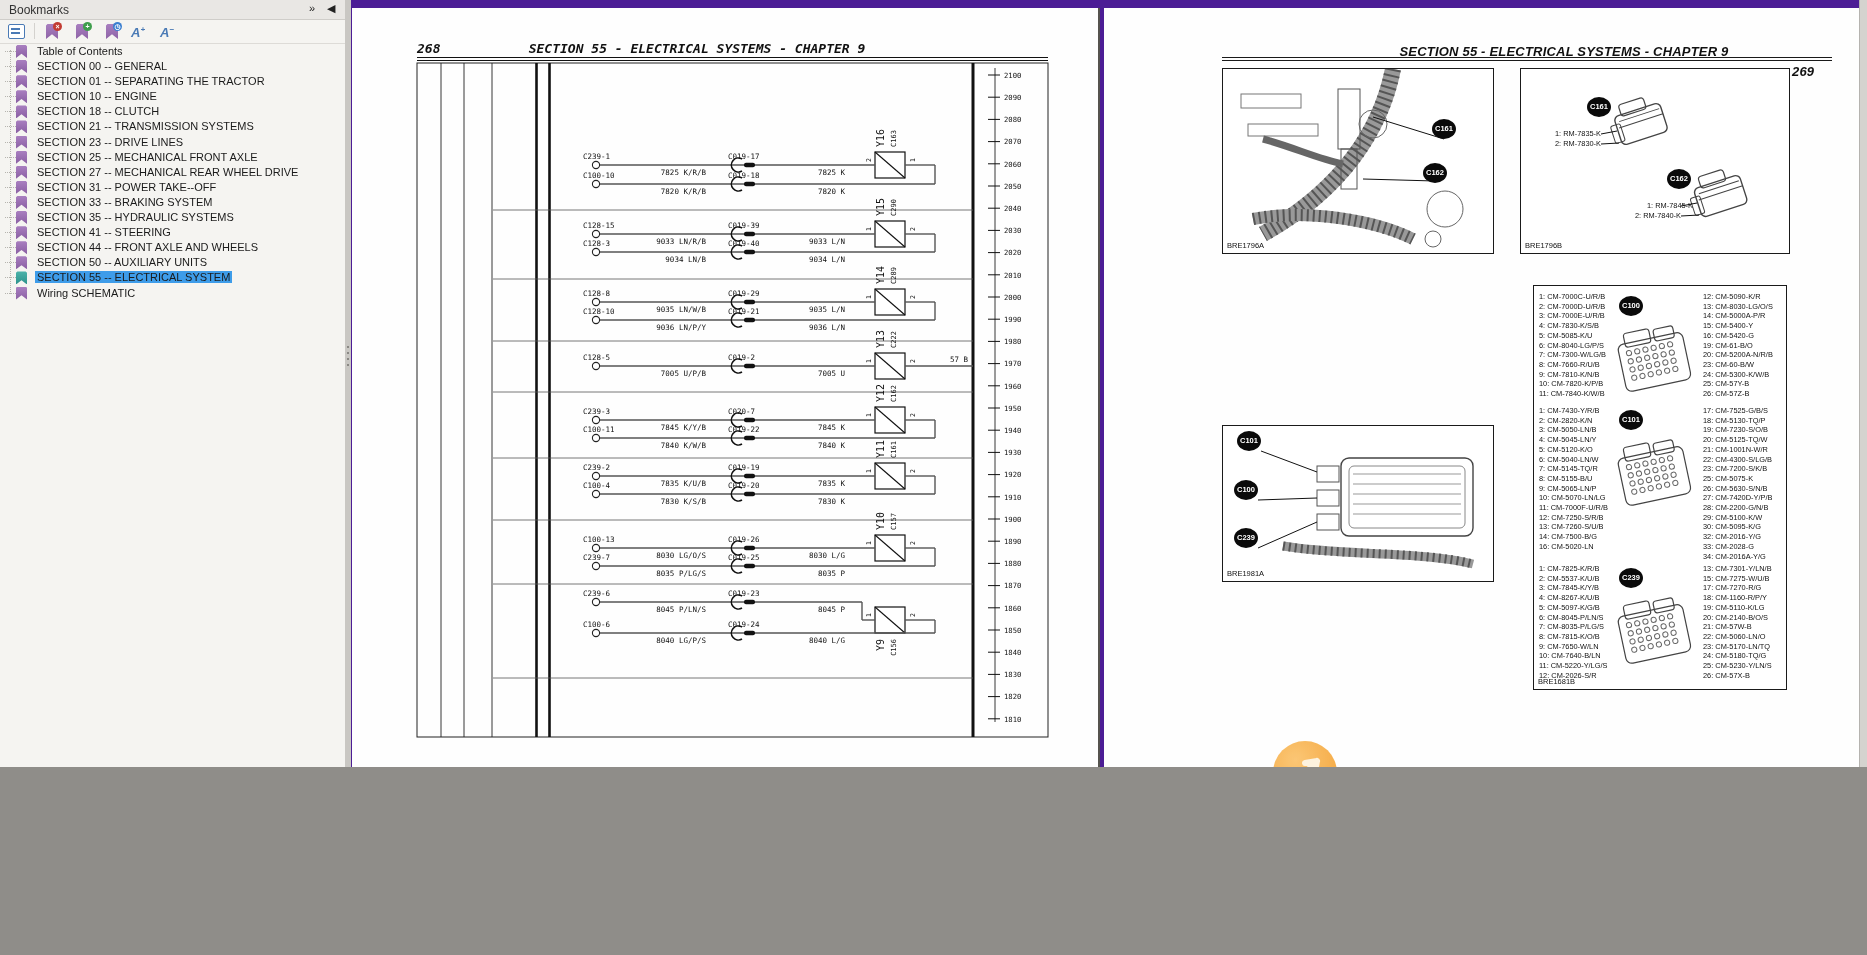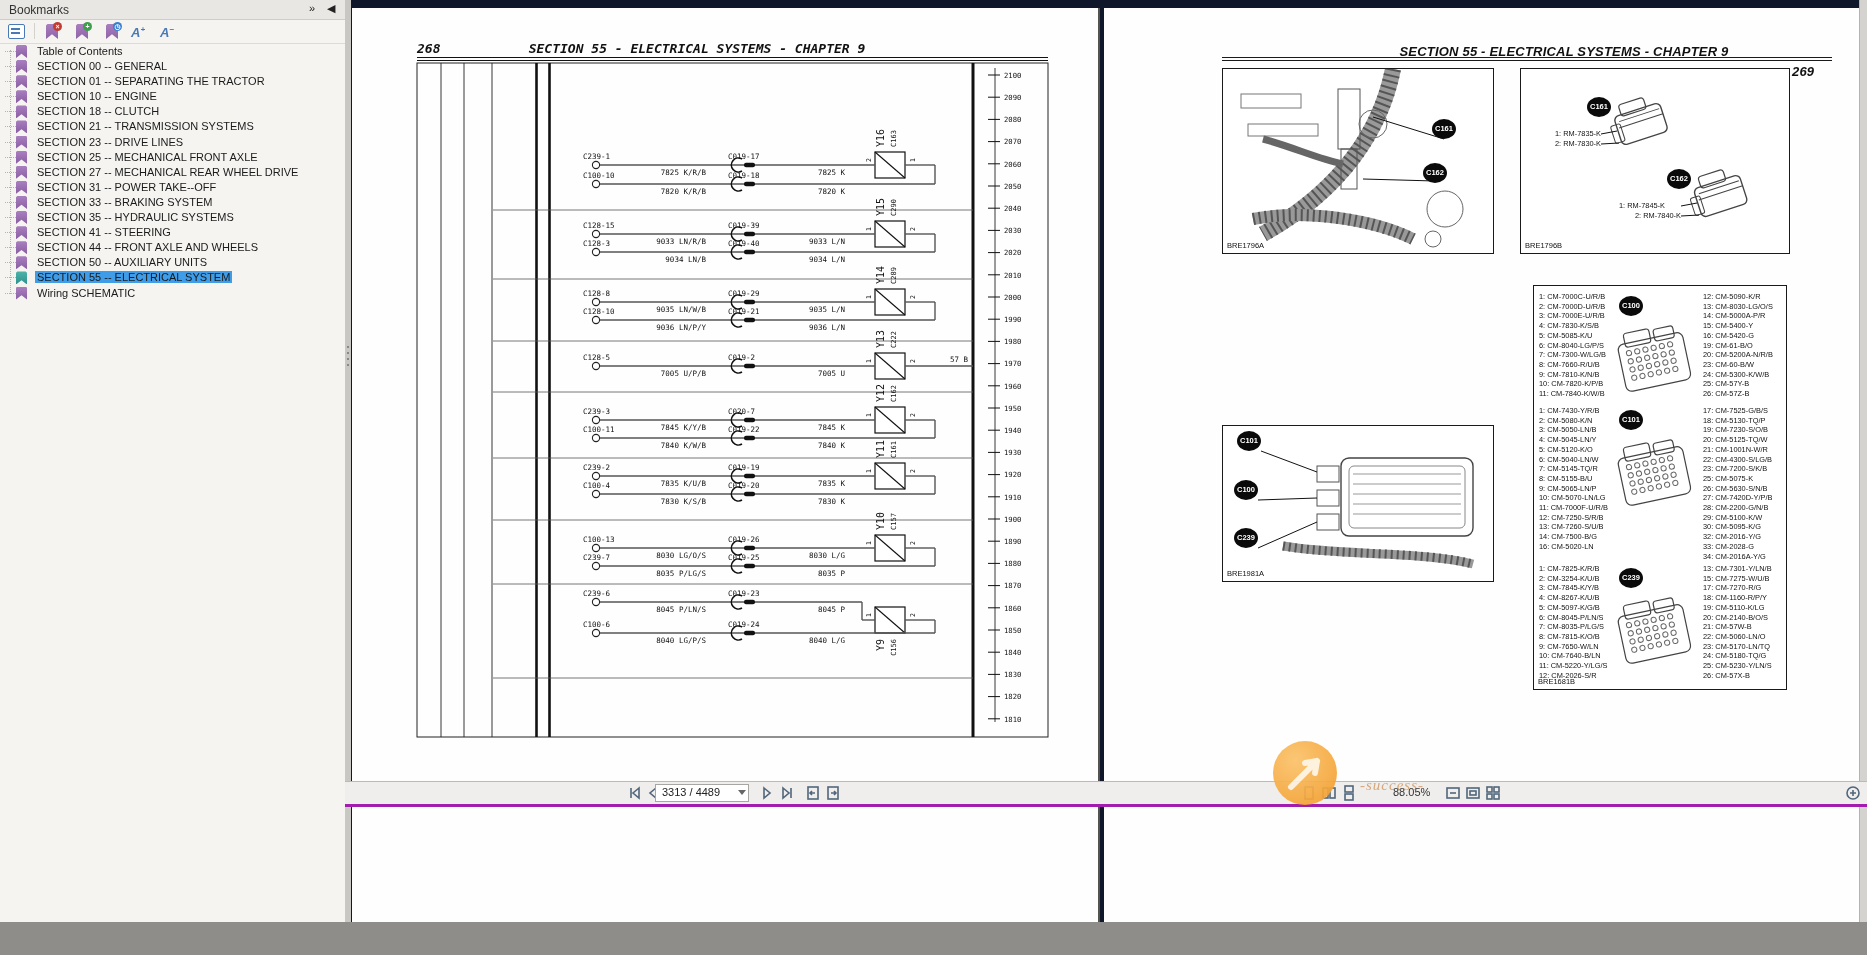--- a/index.html
+++ b/index.html
@@ -1,16 +1,16 @@
 <!DOCTYPE html>
 <html><head>
 <meta charset="utf-8">
 <style>
   html,body{margin:0;padding:0;background:#8f8d89;font-family:"Liberation Sans",sans-serif;}
-  #app{position:relative;width:1867px;height:922px;overflow:hidden;background:#0f172a;}
+  #app{position:relative;width:1867px;height:767px;overflow:hidden;background:#4c1d95;}
   
   #panel{position:absolute;left:0;top:0;width:345px;height:955px;background:#f5f4f1;border-right:1px solid #9a9894;}
   #panel-header{position:absolute;left:0;top:0;width:345px;height:19px;background:#e9e7e4;border-bottom:1px solid #cfcdc9;}
   #panel-title{position:absolute;left:9px;top:3px;font-size:12px;color:#333;}
   .panel-hicon{position:absolute;top:2px;font-size:11px;color:#222;cursor:pointer;}
   #panel-toolbar{position:absolute;left:0;top:20px;width:345px;height:23px;background:#f5f4f1;border-bottom:1px solid #dddbd7;}
   #opt-icon{position:absolute;left:8px;top:4px;width:15px;height:13px;border:1.5px solid #4a7ab5;border-radius:2px;background:#fff;}
   #opt-icon i{position:absolute;left:2px;height:1.5px;background:#4a7ab5;}
   #tb-sep{position:absolute;left:34px;top:3px;width:1px;height:16px;background:#d4d2ce;}
   .flag{position:absolute;top:4px;width:12px;height:15px;background:linear-gradient(#a97fc0,#8e63a6);clip-path:polygon(12% 0,88% 0,100% 10%,100% 100%,50% 68%,0 100%,0 10%);}
@@ -494,21 +494,21 @@
         </g>
         <line x1="80" y1="65" x2="96" y2="62" stroke="#111"></line>
           <line x1="80" y1="75" x2="98" y2="74" stroke="#111"></line>
         <line x1="160" y1="137" x2="176" y2="134" stroke="#111"></line>
           <line x1="160" y1="147" x2="178" y2="146" stroke="#111"></line>
       </svg>
       <div class="callout" style="left:66px;top:28px;">C161</div>
       <div class="conn-label" style="left:10px;top:60px;width:70px;">1: RM-7835-K</div>
       <div class="conn-label" style="left:10px;top:70px;width:70px;">2: RM-7830-K</div>
       <div class="callout" style="left:146px;top:100px;">C162</div>
-      <div class="conn-label" style="left:74px;top:132px;width:70px;">1: RM-7845-K</div>
+      <div class="conn-label" style="left:102px;top:132px;width:70px;">1: RM-7845-K</div>
       <div class="conn-label" style="left:90px;top:142px;width:70px;">2: RM-7840-K</div>
       <div class="figcap" style="left:4px;top:172px;">BRE1796B</div>
     </div>
 
     <div class="figbox" style="left:118px;top:417px;width:270px;height:155px;">
       <svg width="270" height="155">
         <rect x="118" y="32" width="132" height="78" rx="8" fill="none" stroke="#444" stroke-width="1.4"></rect>
         <rect x="126" y="40" width="116" height="62" rx="5" fill="none" stroke="#888"></rect>
         <g stroke="#999">
             <line x1="130" y1="48" x2="238" y2="48"></line>
@@ -587,21 +587,21 @@
               <circle cx="22" cy="53.2" r="2.6" fill="none" stroke="#666"></circle>
               <circle cx="30.4" cy="53.2" r="2.6" fill="none" stroke="#666"></circle>
               <circle cx="38.8" cy="53.2" r="2.6" fill="none" stroke="#666"></circle>
               <circle cx="47.2" cy="53.2" r="2.6" fill="none" stroke="#666"></circle>
               <circle cx="55.6" cy="53.2" r="2.6" fill="none" stroke="#666"></circle>
               <circle cx="64" cy="53.2" r="2.6" fill="none" stroke="#666"></circle>
             </g>
           </svg></div>
         <div class="pinlist" style="left: 5px; top: 120px;">
           <div>1: CM-7430-Y/R/B</div>
-          <div>2: CM-5080-K/N</div>
+          <div>2: CM-2820-K/N</div>
           <div>3: CM-5050-LN/B</div>
           <div>4: CM-5045-LN/Y</div>
           <div>5: CM-5120-K/O</div>
           <div>6: CM-5040-LN/W</div>
           <div>7: CM-5145-TQ/R</div>
           <div>8: CM-5155-B/U</div>
           <div>9: CM-5065-LN/P</div>
           <div>10: CM-5070-LN/LG</div>
           <div>11: CM-7000F-U/R/B</div>
           <div>12: CM-7250-S/R/B</div>
@@ -654,21 +654,21 @@
               <circle cx="22" cy="53.2" r="2.6" fill="none" stroke="#666"></circle>
               <circle cx="30.4" cy="53.2" r="2.6" fill="none" stroke="#666"></circle>
               <circle cx="38.8" cy="53.2" r="2.6" fill="none" stroke="#666"></circle>
               <circle cx="47.2" cy="53.2" r="2.6" fill="none" stroke="#666"></circle>
               <circle cx="55.6" cy="53.2" r="2.6" fill="none" stroke="#666"></circle>
               <circle cx="64" cy="53.2" r="2.6" fill="none" stroke="#666"></circle>
             </g>
           </svg></div>
         <div class="pinlist" style="left: 5px; top: 278px;">
           <div>1: CM-7825-K/R/B</div>
-          <div>2: CM-3254-K/U/B</div>
+          <div>2: CM-5537-K/U/B</div>
           <div>3: CM-7845-K/Y/B</div>
           <div>4: CM-8267-K/U/B</div>
           <div>5: CM-5097-K/G/B</div>
           <div>6: CM-8045-P/LN/S</div>
           <div>7: CM-8035-P/LG/S</div>
           <div>8: CM-7815-K/O/B</div>
           <div>9: CM-7650-W/LN</div>
           <div>10: CM-7640-B/LN</div>
           <div>11: CM-5220-Y/LG/S</div>
           <div>12: CM-2026-S/R</div>

